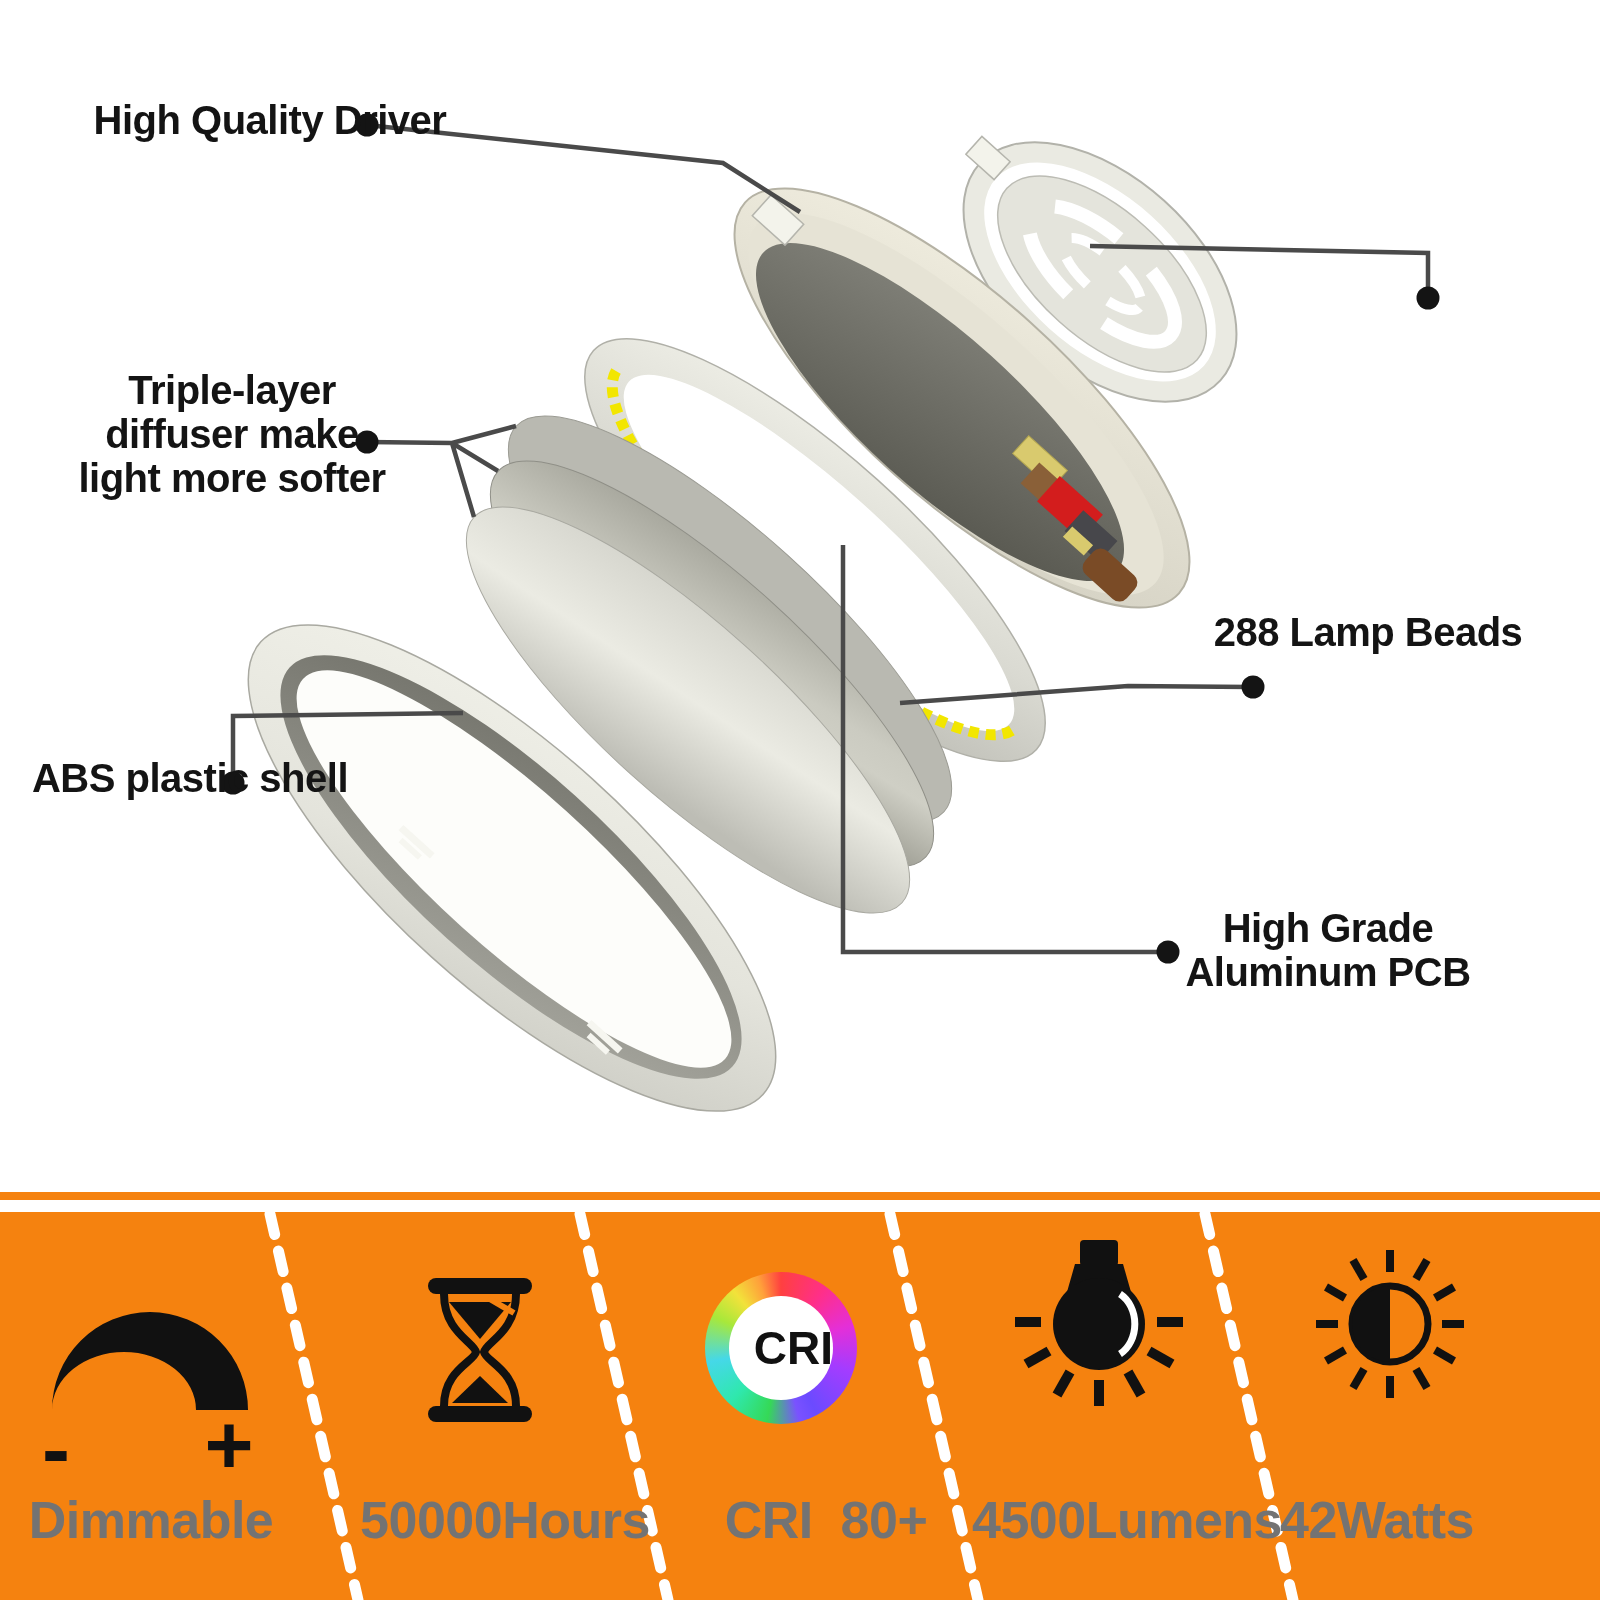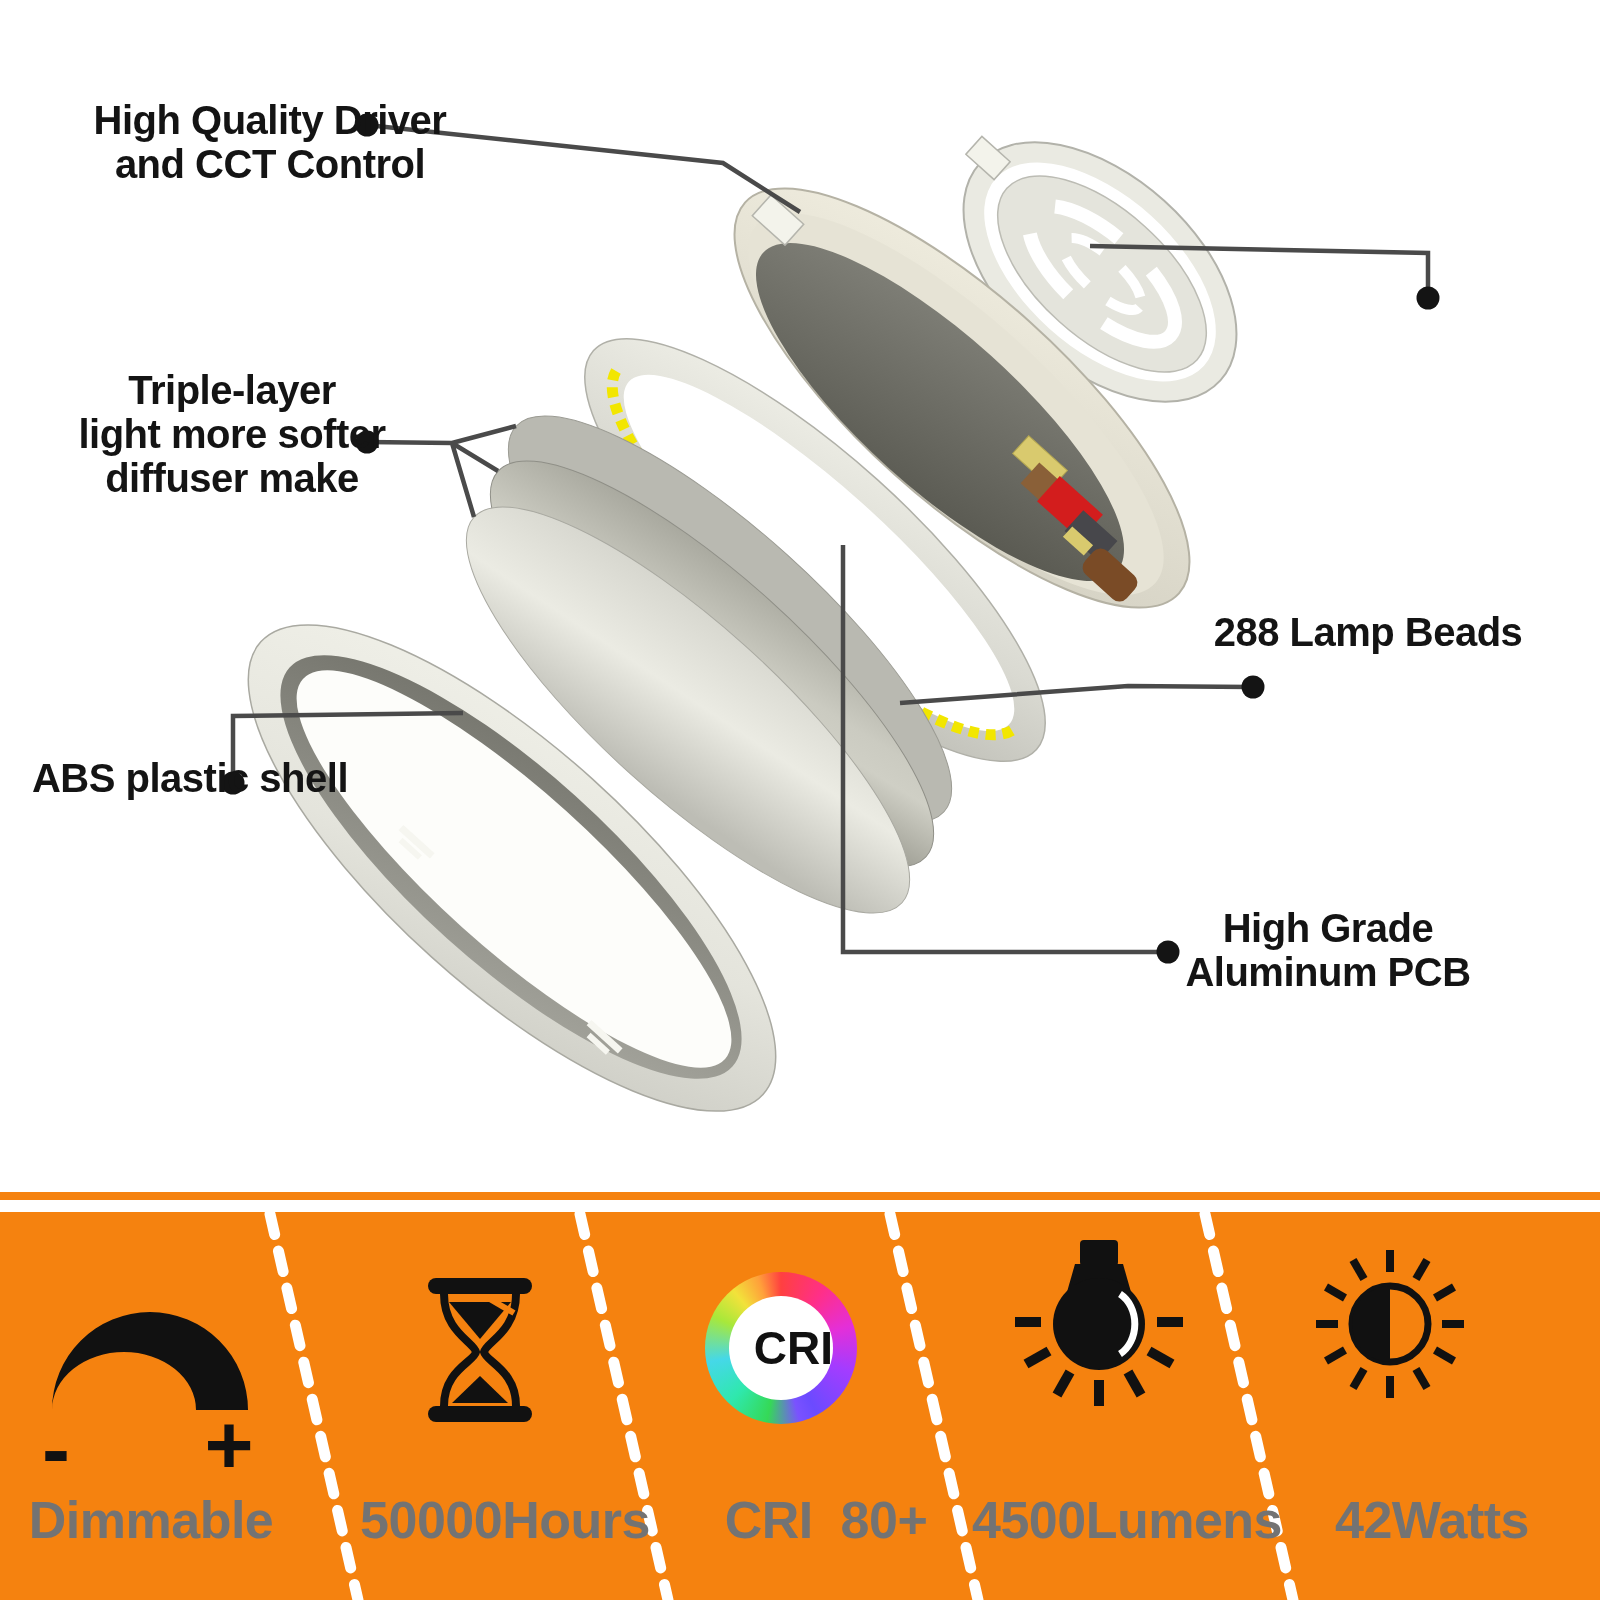--- a/index.html
+++ b/index.html
@@ -142,26 +142,25 @@
       <circle cx="1428" cy="298" r="11.5"></circle>
       <circle cx="367" cy="442" r="11.5"></circle>
       <circle cx="1253" cy="687" r="11.5"></circle>
       <circle cx="233" cy="783" r="11.5"></circle>
       <circle cx="1168" cy="952" r="11.5"></circle>
     </g>
   </svg>
 
   <div class="callout" style="left:270px;top:98px">
     <div>High Quality Driver</div>
-    <div>and CCT Control</div>
   </div>
   <div class="callout" style="left:232px;top:368px">
     <div>Triple-layer</div>
+    <div>diffuser make</div>
     <div>light more softer</div>
-    <div>diffuser make</div>
   </div>
   <div class="callout" style="left:1368px;top:610px">
     <div>288 Lamp Beads</div>
   </div>
   <div class="callout" style="left:190px;top:756px">
     <div>ABS plastic shell</div>
   </div>
   <div class="callout" style="left:1328px;top:906px">
     <div>High Grade</div>
     <div>Aluminum PCB</div>
@@ -232,15 +231,15 @@
   </svg>
 
   <div class="cri-badge">
     <div class="cri-inner">CRI</div>
   </div>
 
   <div class="feature-label" style="left:151px;top:1490px">Dimmable</div>
   <div class="feature-label" style="left:505px;top:1490px">50000Hours</div>
   <div class="feature-label" style="left:826px;top:1490px">CRI  80+</div>
   <div class="feature-label" style="left:1127px;top:1490px">4500Lumens</div>
-  <div class="feature-label" style="left:1432px;top:1490px">42Watts</div>
+  <div class="feature-label" style="left:1377px;top:1490px">42Watts</div>
 
 </div>
 
 </body></html>

